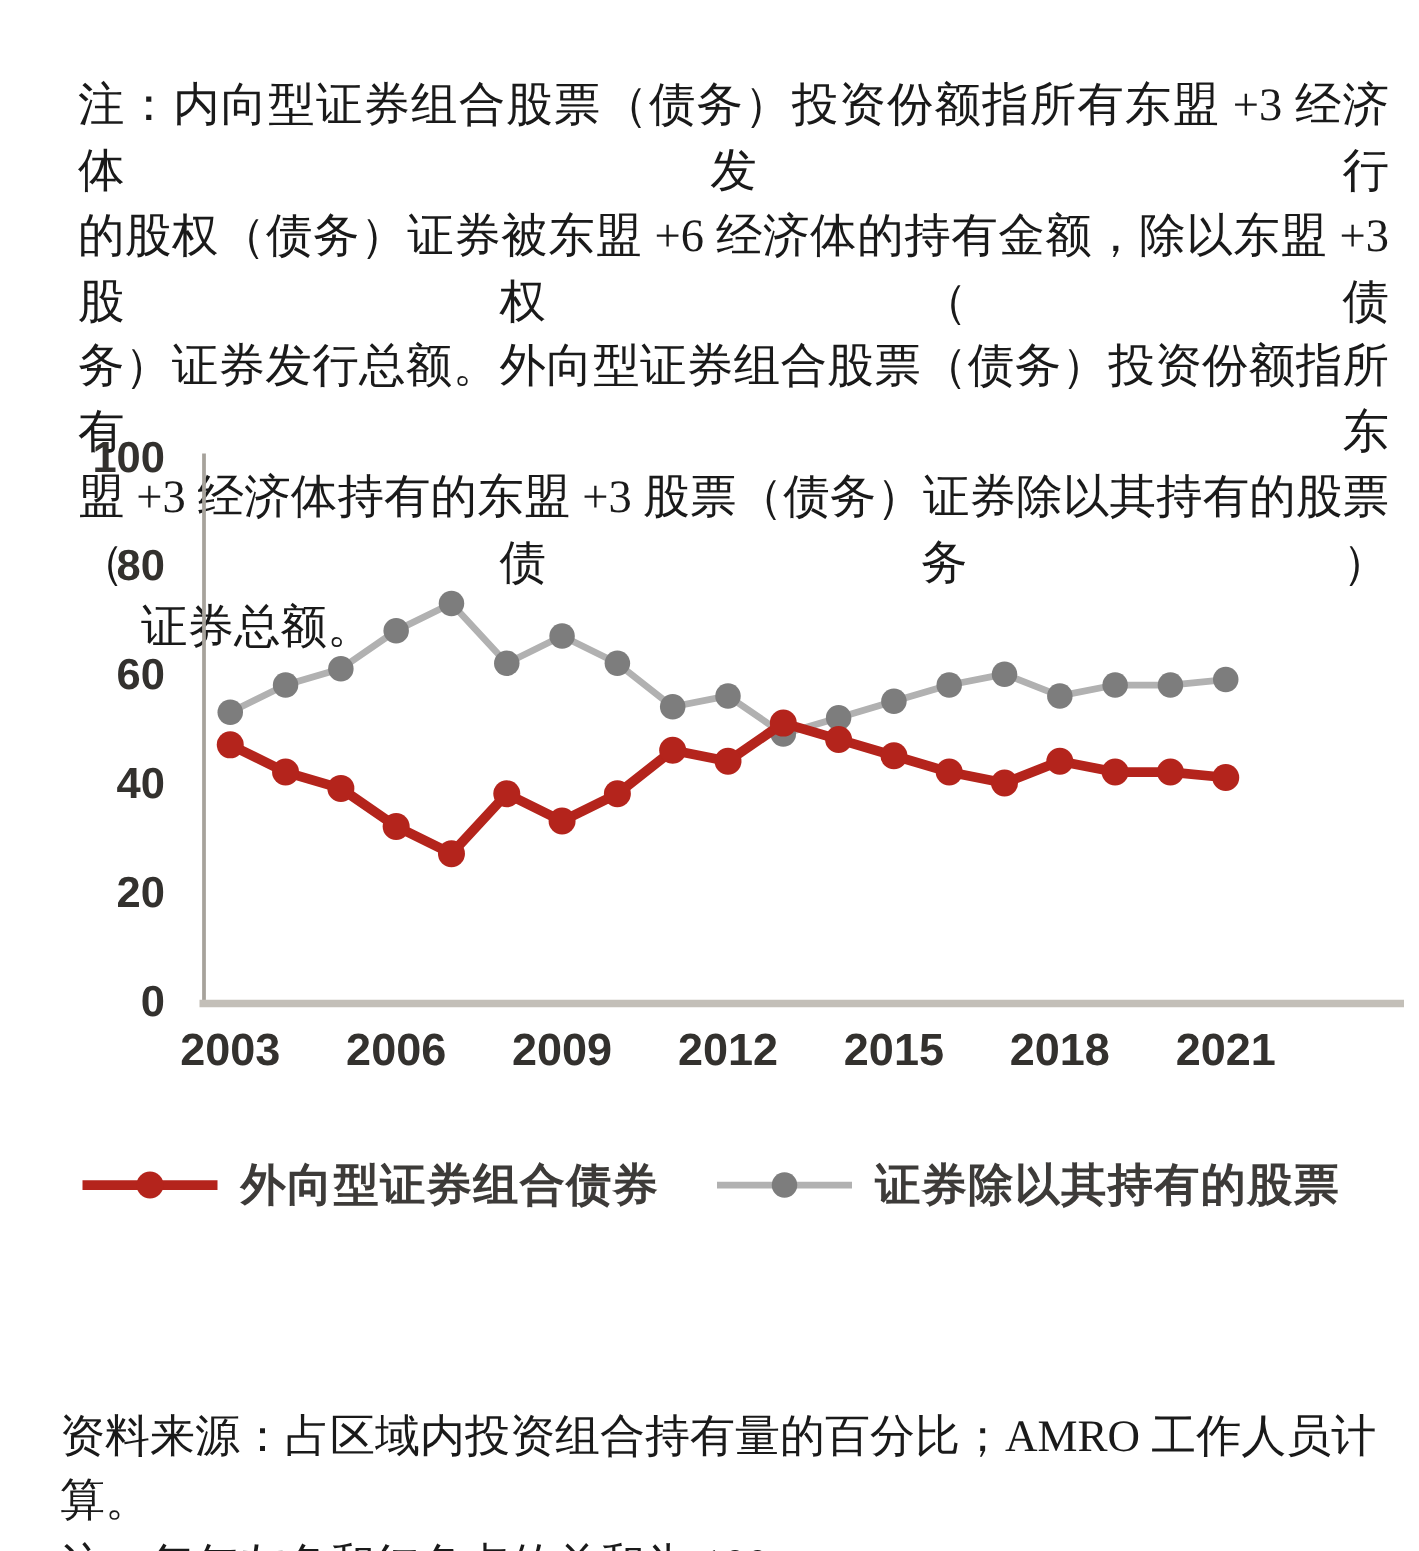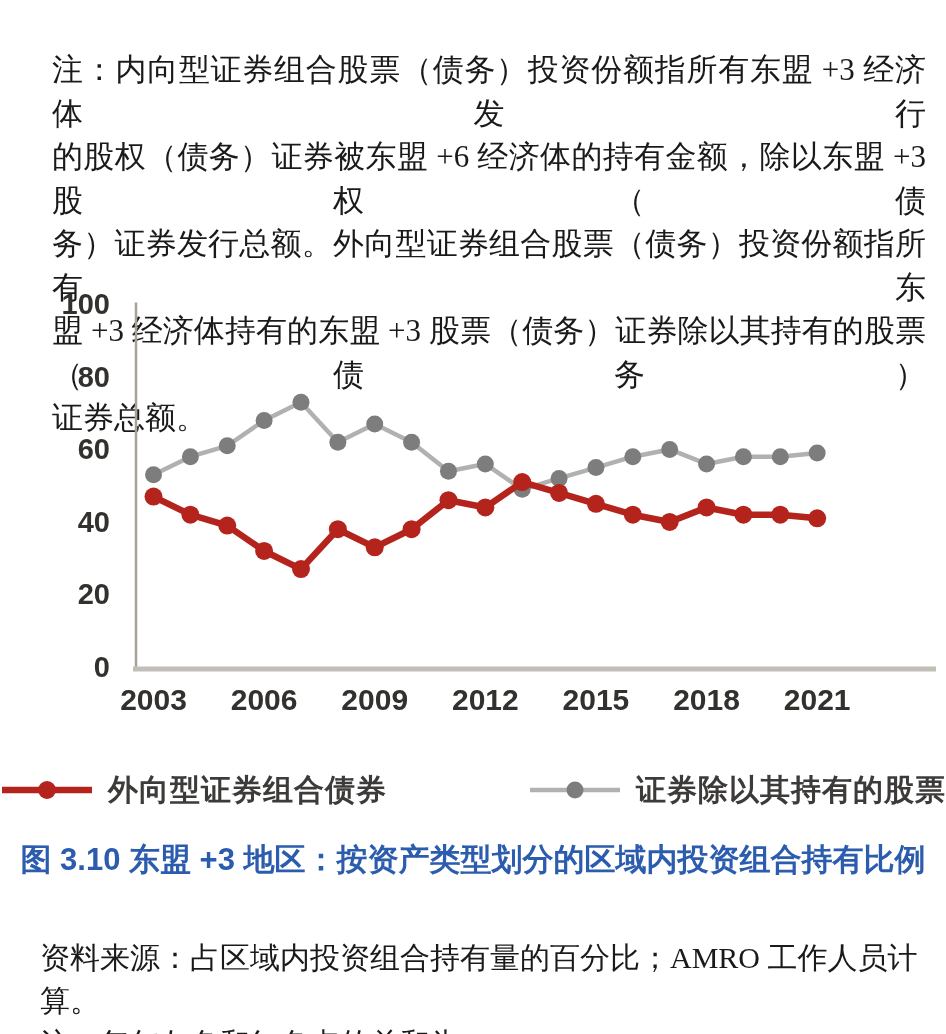--- a/index.html
+++ b/index.html
@@ -2,27 +2,27 @@
 <html><head>
 <meta charset="utf-8">
 <style>
   html,body{margin:0;padding:0;background:#ffffff;}
   body{width:946px;height:1034px;position:relative;overflow:hidden;
        font-family:"Liberation Serif","DejaVu Serif",serif;color:#1a1a1a;}
 
   .note-top{position:absolute;left:52px;top:48px;width:874px;
             font-size:31px;line-height:43.5px;}
   .note-top .jline{text-align:justify;text-align-last:justify;text-justify:inter-character;}
-  .note-top .lline{text-align:left;}
+  .note-top .lline{text-align:left;margin-left:42px;}
 
   .chart-wrap{position:absolute;left:0;top:283px;width:946px;height:455px;}
   .chart-wrap svg{display:block;}
 
   .legend-row{position:absolute;left:0;top:766px;width:946px;height:48px;
-              display:flex;justify-content:space-between;align-items:center;gap:36px;}
+              display:flex;justify-content:center;align-items:center;gap:36px;}
   .legend-item{display:flex;align-items:center;gap:14px;}
   .legend-label{font-family:"Liberation Sans","DejaVu Sans",sans-serif;
                 font-weight:bold;font-size:30px;color:#3d3b39;letter-spacing:1px;}
 
   .caption{position:absolute;left:0;top:840px;width:946px;text-align:center;
            font-family:"Liberation Sans","DejaVu Sans",sans-serif;
            font-weight:bold;font-size:31px;line-height:40px;}
 
   .source-block{position:absolute;left:40px;top:936px;width:880px;
                 font-size:30px;line-height:43px;}
@@ -109,19 +109,18 @@
     <div class="legend-item">
       <svg width="94" height="26">
         <line x1="2" x2="92" y1="13" y2="13" stroke="#b1b1b1" stroke-width="4.5"></line>
         <circle cx="47" cy="13" r="8.5" fill="#7d7d7d"></circle>
       </svg>
       <span class="legend-label">证券除以其持有的股票</span>
     </div>
   </div>
 
 <div class="caption" style="color: rgb(43, 92, 173);">
-  <div>图 3.10 东盟 +3 地区：按资产类型划分的区域内投资组合持有比例</div>
 </div>
 
 <div class="source-block">
   <div>资料来源：占区域内投资组合持有量的百分比；AMRO 工作人员计算。</div>
   <div>注：每年灰色和红色点的总和为 100。</div>
 </div>
 
 </body></html>

